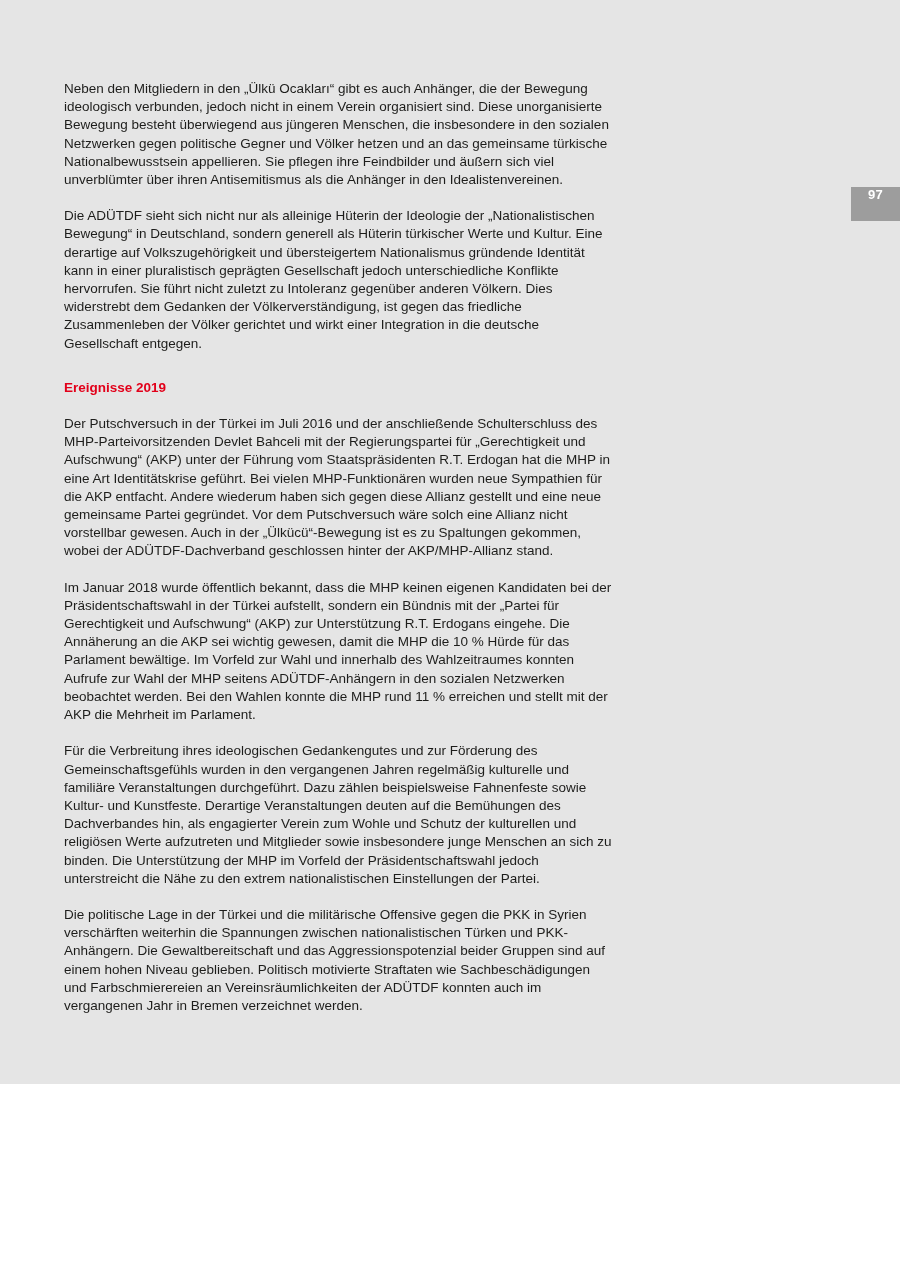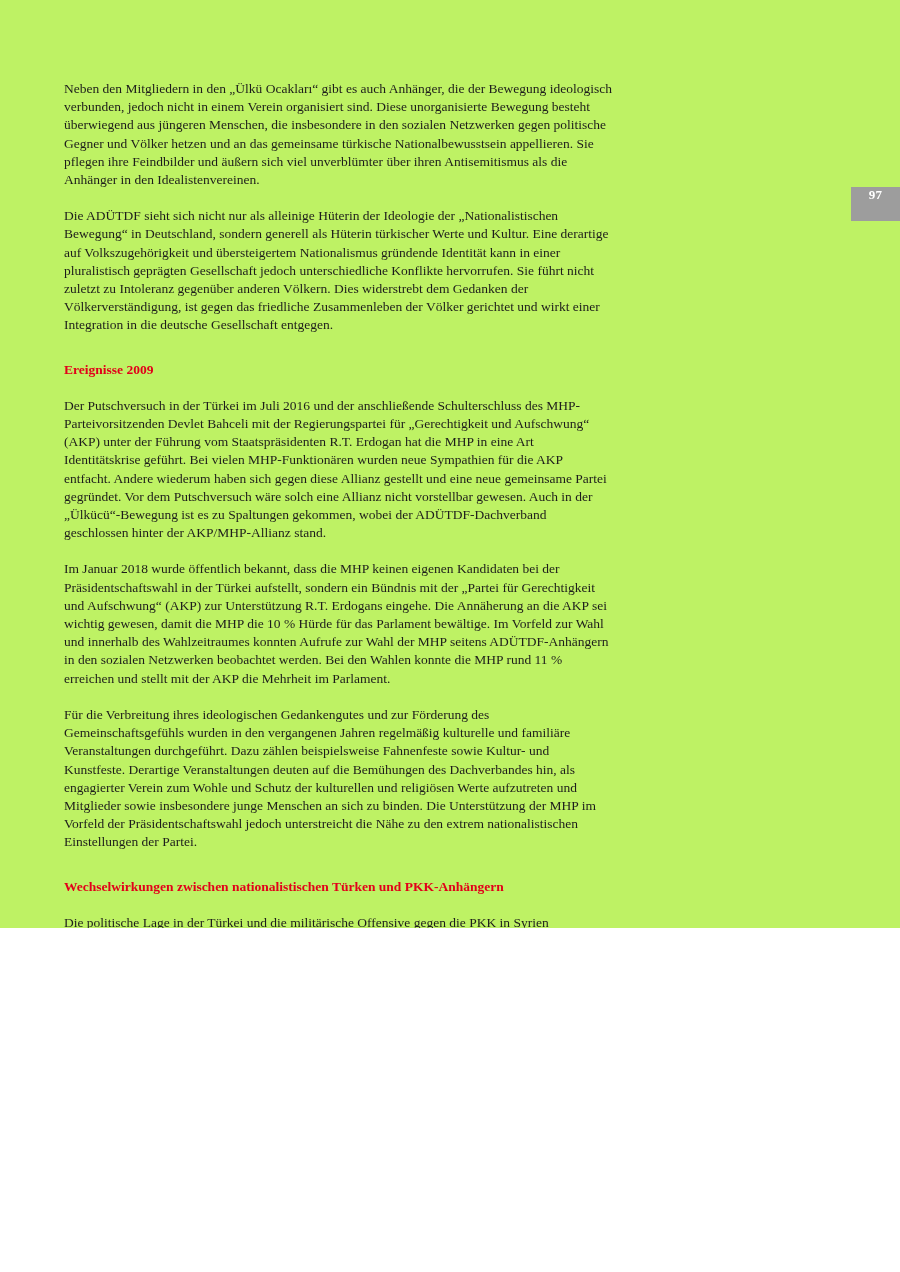--- a/index.html
+++ b/index.html
@@ -3,23 +3,23 @@
 <meta charset="utf-8">
 <style>
   html, body {
     margin: 0;
     padding: 0;
     background: #ffffff;
   }
   .page {
     position: relative;
     width: 900px;
-    height: 928px;
-    background: #bef264;
-    font-family: Liberation Serif, serif;
+    height: 1084px;
+    background: #e5e5e5;
+    font-family: Liberation Sans, sans-serif;
     overflow: hidden;
   }
   .content {
     position: absolute;
     left: 64px;
     top: 80px;
     width: 548px;
     color: #1d1d1b;
     font-size: 13.5px;
     line-height: 18.2px;
@@ -56,29 +56,28 @@
 </head>
 <body>
 
 <div class="page">
 
   <div class="content">
     <p>Neben den Mitgliedern in den „Ülkü Ocakları“ gibt es auch Anhänger, die der Bewegung ideologisch verbunden, jedoch nicht in einem Verein organisiert sind. Diese unorganisierte Bewegung besteht überwiegend aus jüngeren Menschen, die insbesondere in den sozialen Netzwerken gegen politische Gegner und Völker hetzen und an das gemeinsame türkische Nationalbewusstsein appellieren. Sie pflegen ihre Feindbilder und äußern sich viel unverblümter über ihren Antisemitismus als die Anhänger in den Idealistenvereinen.</p>
 
     <p>Die ADÜTDF sieht sich nicht nur als alleinige Hüterin der Ideologie der „Nationalistischen Bewegung“ in Deutschland, sondern generell als Hüterin türkischer Werte und Kultur. Eine derartige auf Volkszugehörigkeit und übersteigertem Nationalismus gründende Identität kann in einer pluralistisch geprägten Gesellschaft jedoch unterschiedliche Konflikte hervorrufen. Sie führt nicht zuletzt zu Intoleranz gegenüber anderen Völkern. Dies widerstrebt dem Gedanken der Völkerverständigung, ist gegen das friedliche Zusammenleben der Völker gerichtet und wirkt einer Integration in die deutsche Gesellschaft entgegen.</p>
 
-    <h2>Ereignisse 2009</h2>
+    <h2>Ereignisse 2019</h2>
 
     <p>Der Putschversuch in der Türkei im Juli 2016 und der anschließende Schulterschluss des MHP-Parteivorsitzenden Devlet Bahceli mit der Regierungspartei für „Gerechtigkeit und Aufschwung“ (AKP) unter der Führung vom Staatspräsidenten R.T. Erdogan hat die MHP in eine Art Identitätskrise geführt. Bei vielen MHP-Funktionären wurden neue Sympathien für die AKP entfacht. Andere wiederum haben sich gegen diese Allianz gestellt und eine neue gemeinsame Partei gegründet. Vor dem Putschversuch wäre solch eine Allianz nicht vorstellbar gewesen. Auch in der „Ülkücü“-Bewegung ist es zu Spaltungen gekommen, wobei der ADÜTDF-Dachverband geschlossen hinter der AKP/MHP-Allianz stand.</p>
 
     <p>Im Januar 2018 wurde öffentlich bekannt, dass die MHP keinen eigenen Kandidaten bei der Präsidentschaftswahl in der Türkei aufstellt, sondern ein Bündnis mit der „Partei für Gerechtigkeit und Aufschwung“ (AKP) zur Unterstützung R.T. Erdogans eingehe. Die Annäherung an die AKP sei wichtig gewesen, damit die MHP die 10 % Hürde für das Parlament bewältige. Im Vorfeld zur Wahl und innerhalb des Wahlzeitraumes konnten Aufrufe zur Wahl der MHP seitens ADÜTDF-Anhängern in den sozialen Netzwerken beobachtet werden. Bei den Wahlen konnte die MHP rund 11 % erreichen und stellt mit der AKP die Mehrheit im Parlament.</p>
 
     <p>Für die Verbreitung ihres ideologischen Gedankengutes und zur Förderung des Gemeinschaftsgefühls wurden in den vergangenen Jahren regelmäßig kulturelle und familiäre Veranstaltungen durchgeführt. Dazu zählen beispielsweise Fahnenfeste sowie Kultur- und Kunstfeste. Derartige Veranstaltungen deuten auf die Bemühungen des Dachverbandes hin, als engagierter Verein zum Wohle und Schutz der kulturellen und religiösen Werte aufzutreten und Mitglieder sowie insbesondere junge Menschen an sich zu binden. Die Unterstützung der MHP im Vorfeld der Präsidentschaftswahl jedoch unterstreicht die Nähe zu den extrem nationalistischen Einstellungen der Partei.</p>
 
-    <h2>Wechselwirkungen zwischen nationalistischen Türken und PKK-Anhängern</h2>
 
     <p>Die politische Lage in der Türkei und die militärische Offensive gegen die PKK in Syrien verschärften weiterhin die Spannungen zwischen nationalistischen Türken und PKK-Anhängern. Die Gewaltbereitschaft und das Aggressionspotenzial beider Gruppen sind auf einem hohen Niveau geblieben. Politisch motivierte Straftaten wie Sachbeschädigungen und Farbschmierereien an Vereinsräumlichkeiten der ADÜTDF konnten auch im vergangenen Jahr in Bremen verzeichnet werden.</p>
   </div>
 
   <div class="page-number-badge">
     <span>97</span>
   </div>
 
 </div>
 

